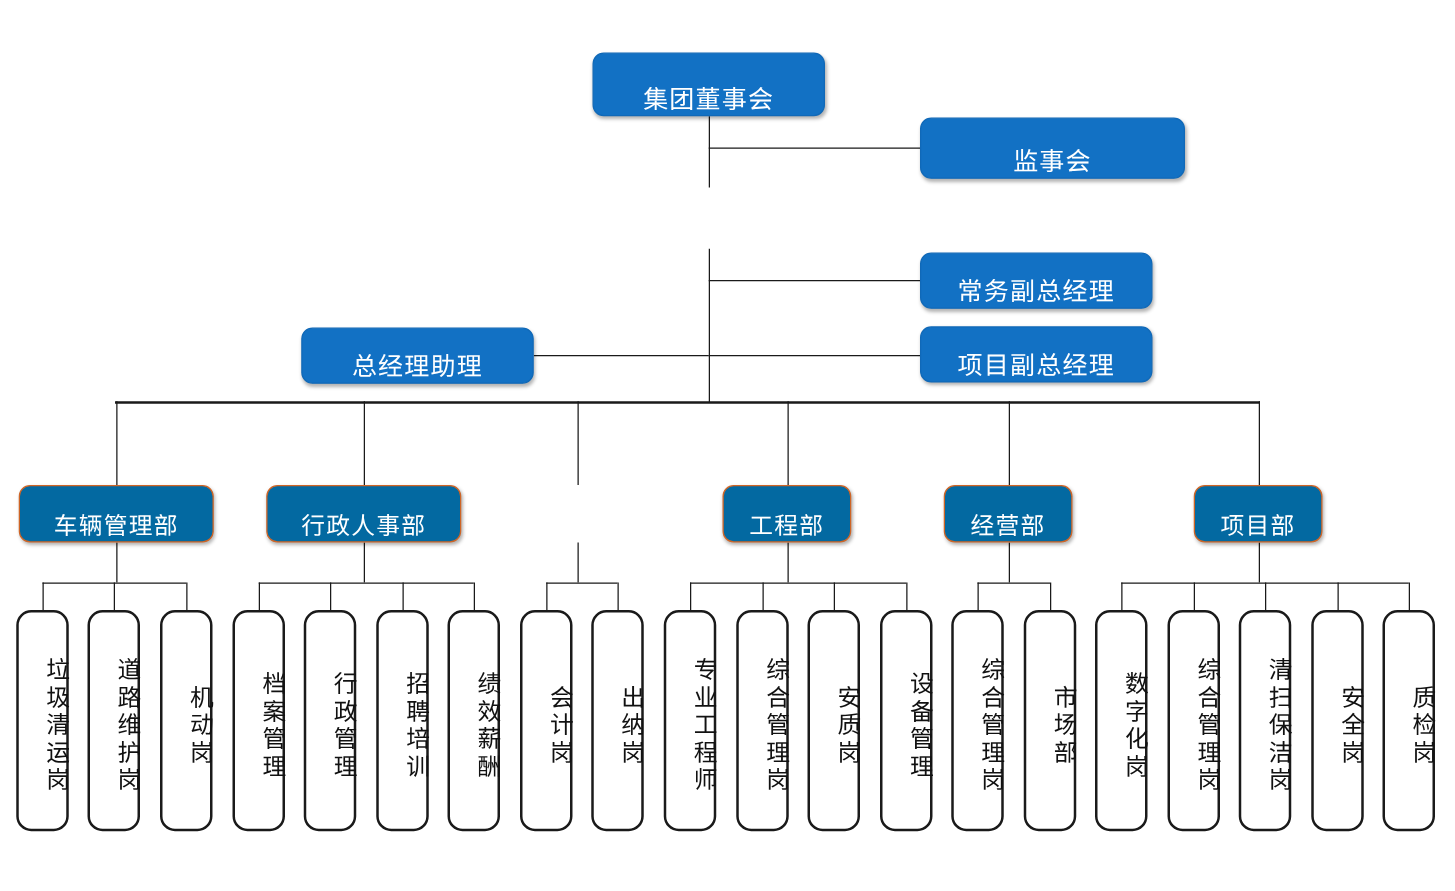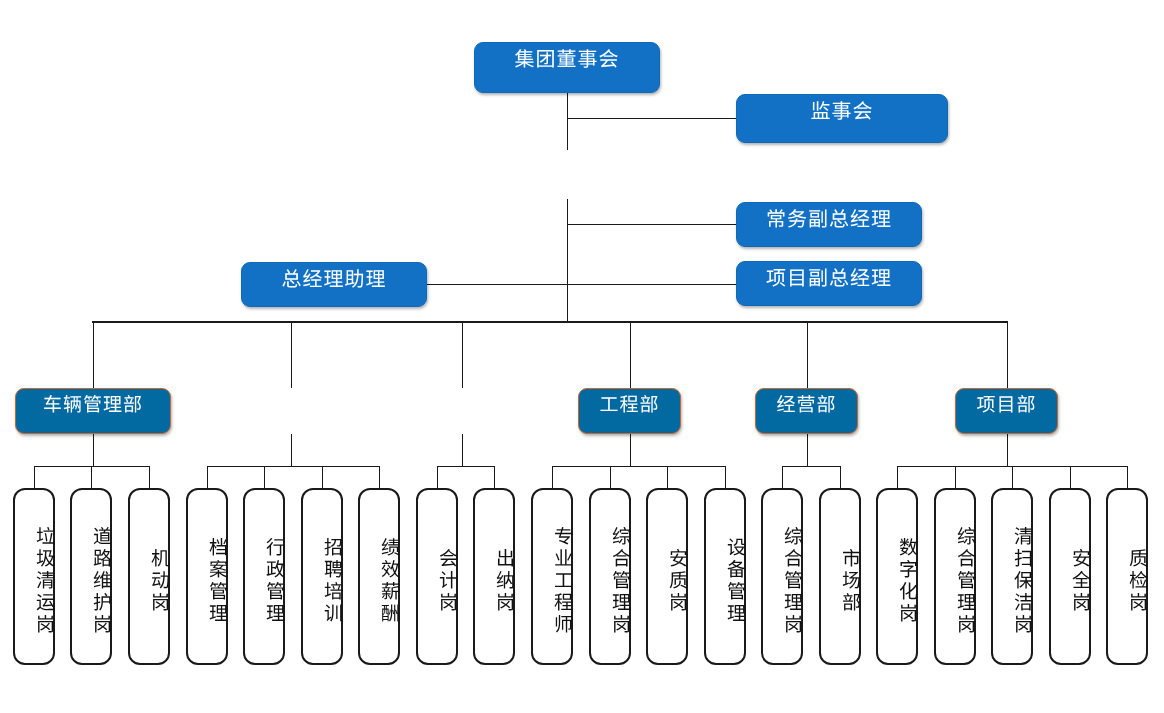--- a/index.html
+++ b/index.html
@@ -26,21 +26,21 @@
   }
   .line.h { height: 1px; }
   .line.v { width: 1px; }
   .line.bus { height: 2px; }
 
   
   .node {
     position: absolute;
     box-sizing: border-box;
     display: flex;
-    align-items: flex-start;
+    align-items: flex-end;
     justify-content: center;
     text-align: center;
   }
 
   
   .node.blue {
     background: #1271c4;
     border: 1px solid #1069b8;
     border-radius: 9px;
     color: #ffffff;
@@ -151,20 +151,23 @@
   <div class="node blue" style="left:241px; top:262px; width:186px; height:45px;">
     <span class="node-label">总经理助理</span>
   </div>
   <div class="node blue" style="left:736px; top:261px; width:186px; height:45px;">
     <span class="node-label">项目副总经理</span>
   </div>
 
   <div class="node orange" style="left:15px; top:388px; width:156px; height:46px;">
     <span class="node-label">车辆管理部</span>
   </div>
+  <div class="node orange" style="left:213px; top:388px; width:156px; height:46px;">
+    <span class="node-label">行政人事部</span>
+  </div>
   <div class="node orange" style="left:578px; top:388px; width:103px; height:46px;">
     <span class="node-label">工程部</span>
   </div>
   <div class="node orange" style="left:755px; top:388px; width:103px; height:46px;">
     <span class="node-label">经营部</span>
   </div>
   <div class="node orange" style="left:955px; top:388px; width:103px; height:46px;">
     <span class="node-label">项目部</span>
   </div>
 

